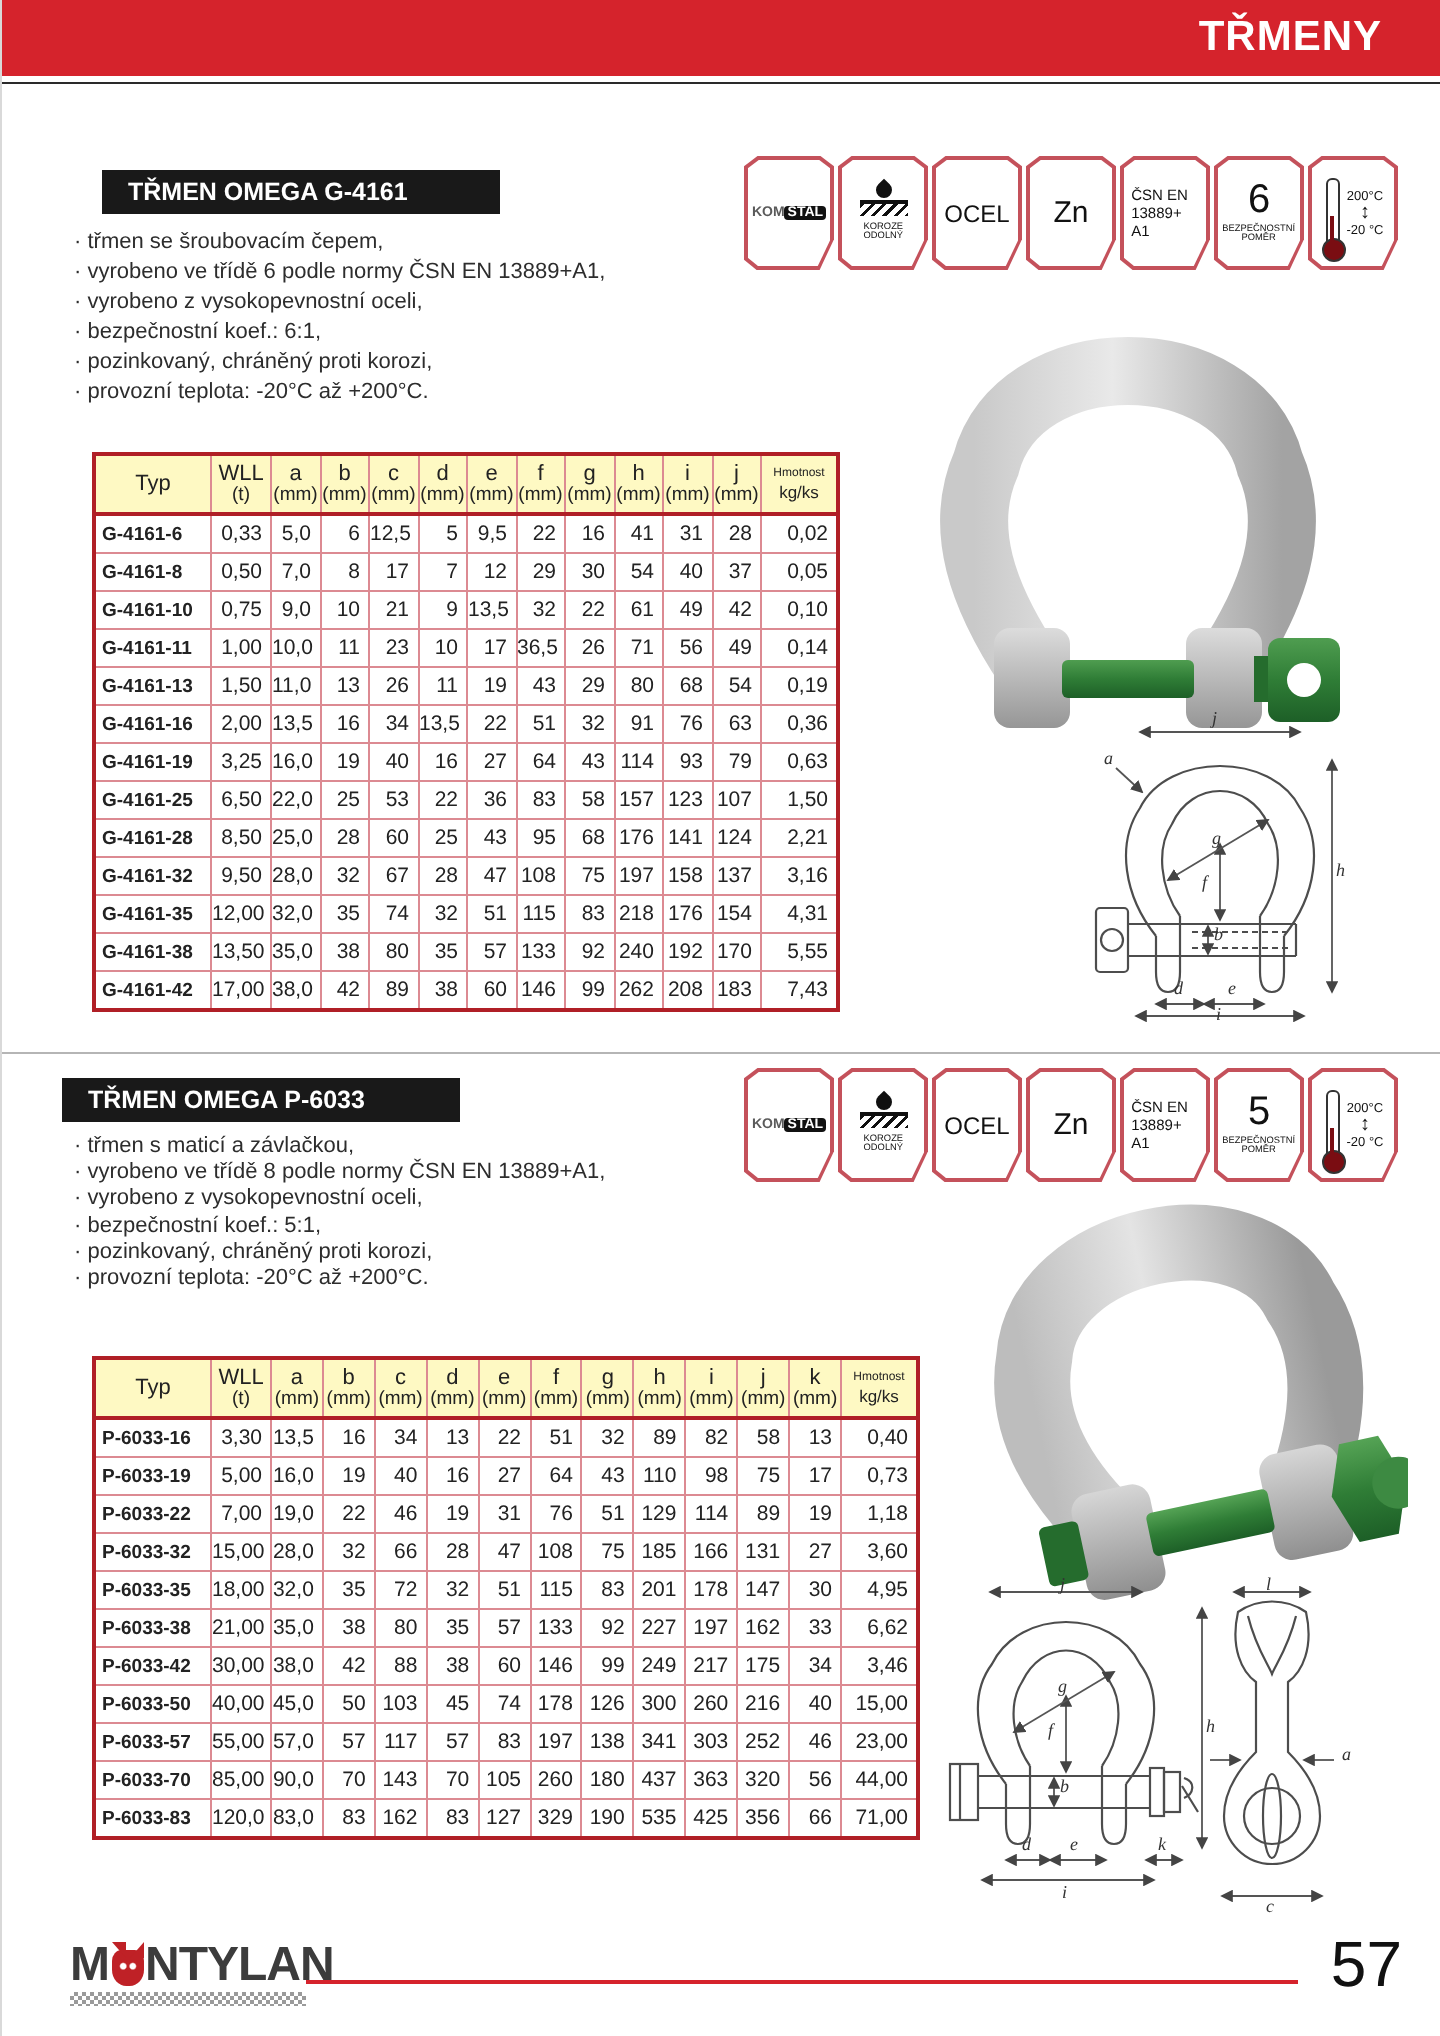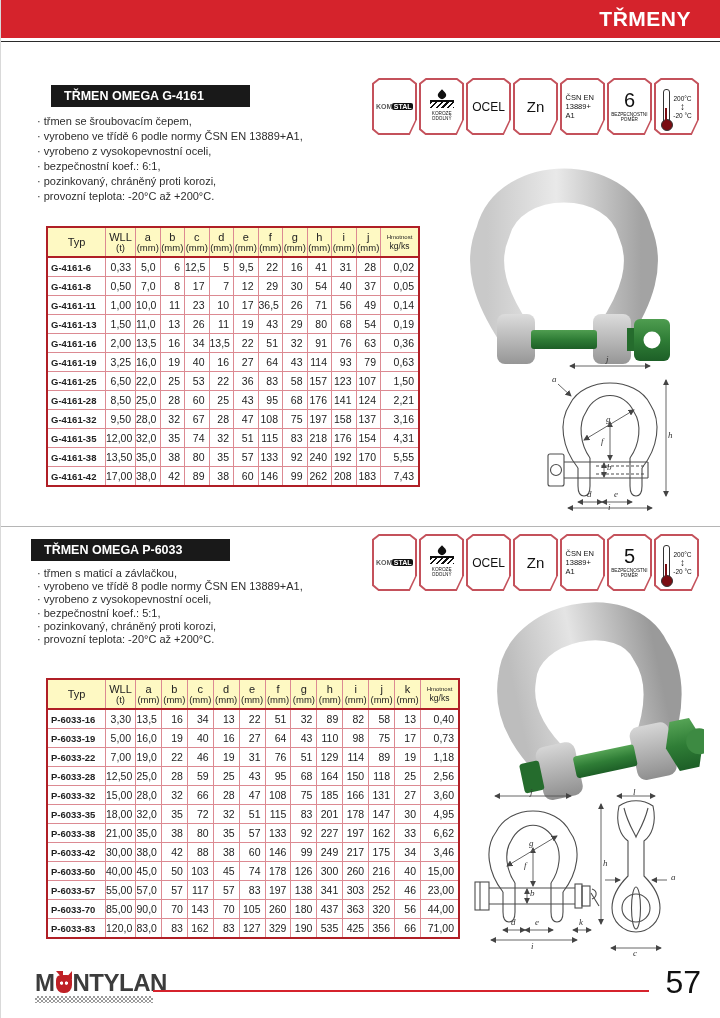--- a/index.html
+++ b/index.html
@@ -245,20 +245,35 @@
           <td>7</td>
           <td>12</td>
           <td>29</td>
           <td>30</td>
           <td>54</td>
           <td>40</td>
           <td>37</td>
           <td>0,05</td>
         </tr>
         <tr>
+          <td class="typ">G-4161-10</td>
+          <td>0,75</td>
+          <td>9,0</td>
+          <td>10</td>
+          <td>21</td>
+          <td>9</td>
+          <td>13,5</td>
+          <td>32</td>
+          <td>22</td>
+          <td>61</td>
+          <td>49</td>
+          <td>42</td>
+          <td>0,10</td>
+        </tr>
+        <tr>
           <td class="typ">G-4161-11</td>
           <td>1,00</td>
           <td>10,0</td>
           <td>11</td>
           <td>23</td>
           <td>10</td>
           <td>17</td>
           <td>36,5</td>
           <td>26</td>
           <td>71</td>
@@ -654,36 +669,20 @@
           <td>46</td>
           <td>19</td>
           <td>31</td>
           <td>76</td>
           <td>51</td>
           <td>129</td>
           <td>114</td>
           <td>89</td>
           <td>19</td>
           <td>1,18</td>
-        </tr>
-        <tr>
-          <td class="typ">P-6033-28</td>
-          <td>12,50</td>
-          <td>25,0</td>
-          <td>28</td>
-          <td>59</td>
-          <td>25</td>
-          <td>43</td>
-          <td>95</td>
-          <td>68</td>
-          <td>164</td>
-          <td>150</td>
-          <td>118</td>
-          <td>25</td>
-          <td>2,56</td>
         </tr>
         <tr>
           <td class="typ">P-6033-32</td>
           <td>15,00</td>
           <td>28,0</td>
           <td>32</td>
           <td>66</td>
           <td>28</td>
           <td>47</td>
           <td>108</td>

